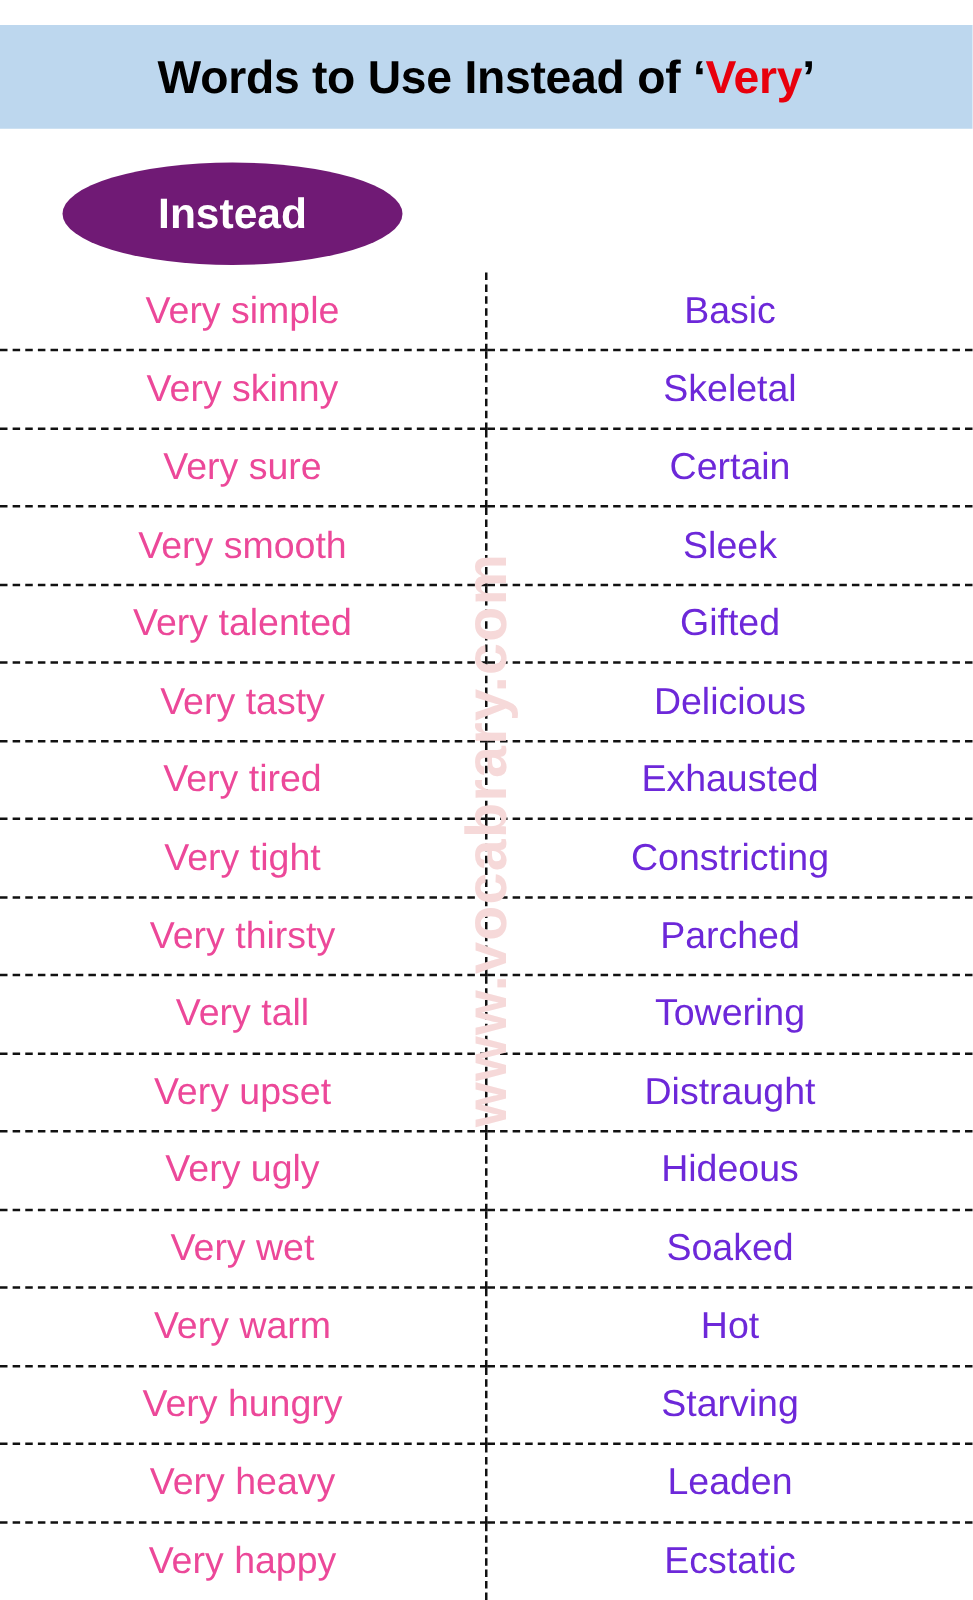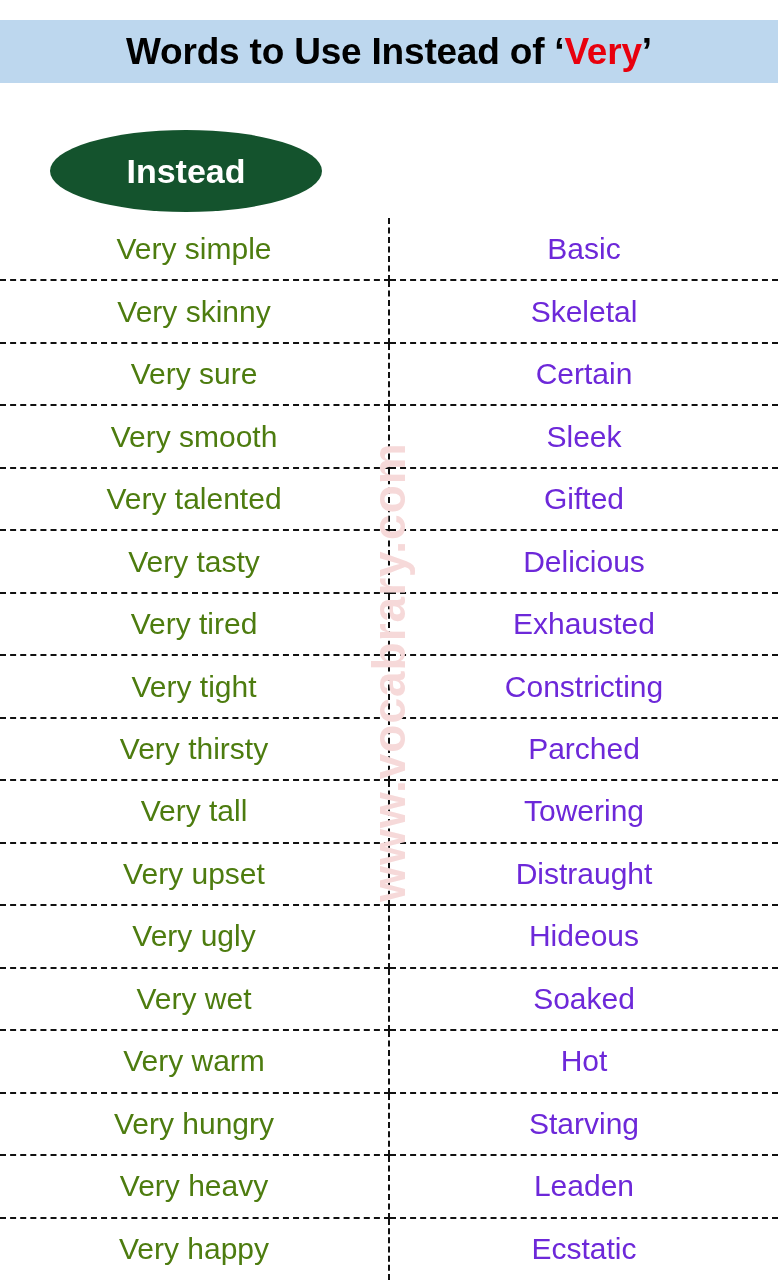--- a/index.html
+++ b/index.html
@@ -14,21 +14,21 @@
     font-family: "Liberation Sans", sans-serif;
     position: relative;
   }
 
   
   #header-banner {
     position: absolute;
     left: 0;
     top: 20px;
     width: 778px;
-    height: 63px;
+    height: 83px;
     background: #bdd7ee;
     display: flex;
     align-items: center;
     justify-content: center;
     box-sizing: border-box;
   }
   #page-title {
     font-size: 37px;
     font-weight: bold;
     color: #000000;
@@ -60,21 +60,21 @@
     color: #ffffff;
     font-size: 34px;
     font-weight: bold;
     line-height: 1;
   }
   #pill-instead {
     left: 50px;
     top: 2px;
     width: 272px;
     height: 82px;
-    background: #14532d;
+    background: #701a75;
   }
   #pill-ofvery {
     left: 458px;
     top: 2px;
     width: 262px;
     height: 84px;
     background: #008000;
   }
 
   
@@ -97,21 +97,21 @@
     font-size: 30px;
     line-height: 1;
     border-bottom: 2px dashed #111111;
     box-sizing: border-box;
   }
   #word-table tr:last-child td {
     border-bottom: none;
   }
   .col-instead {
     width: 389px;
-    color: #4d7c0f;
+    color: #ec4899;
     border-right: 2px dashed #111111;
   }
   .col-ofvery {
     width: 389px;
     color: #6d28d9;
   }
 
   
   #watermark {
     position: absolute;

